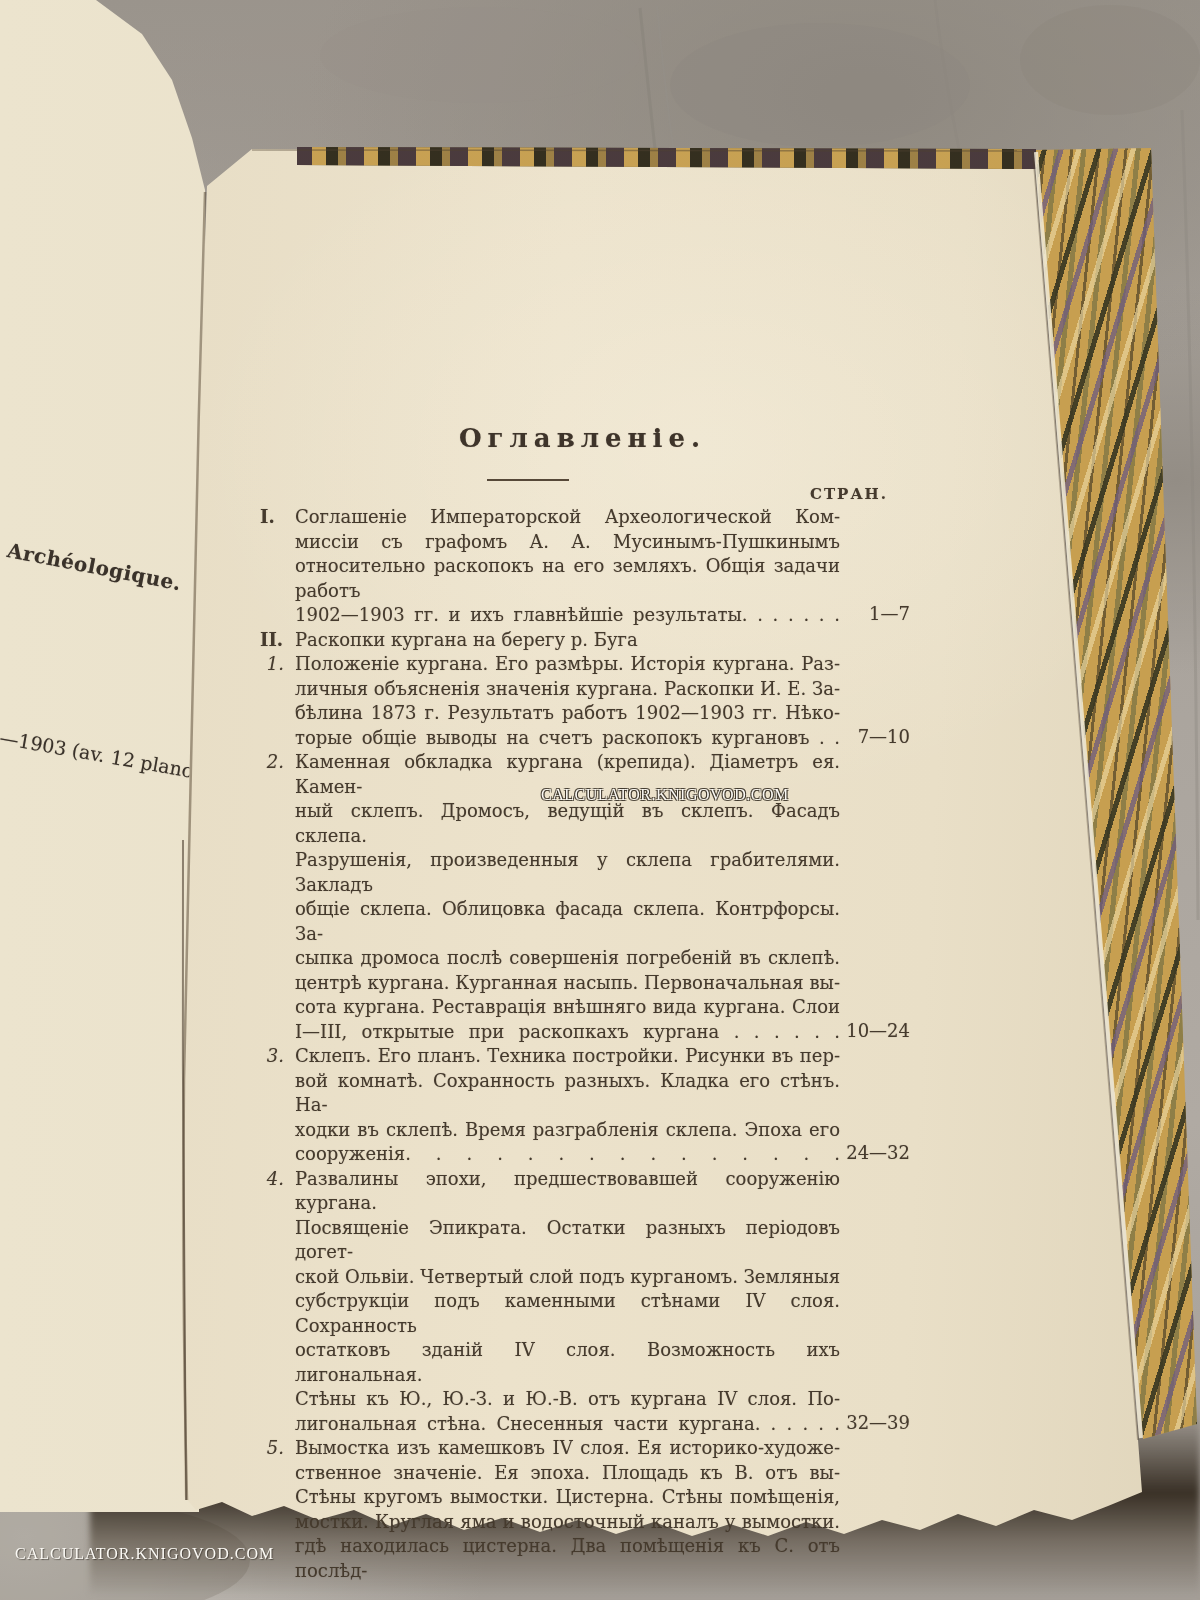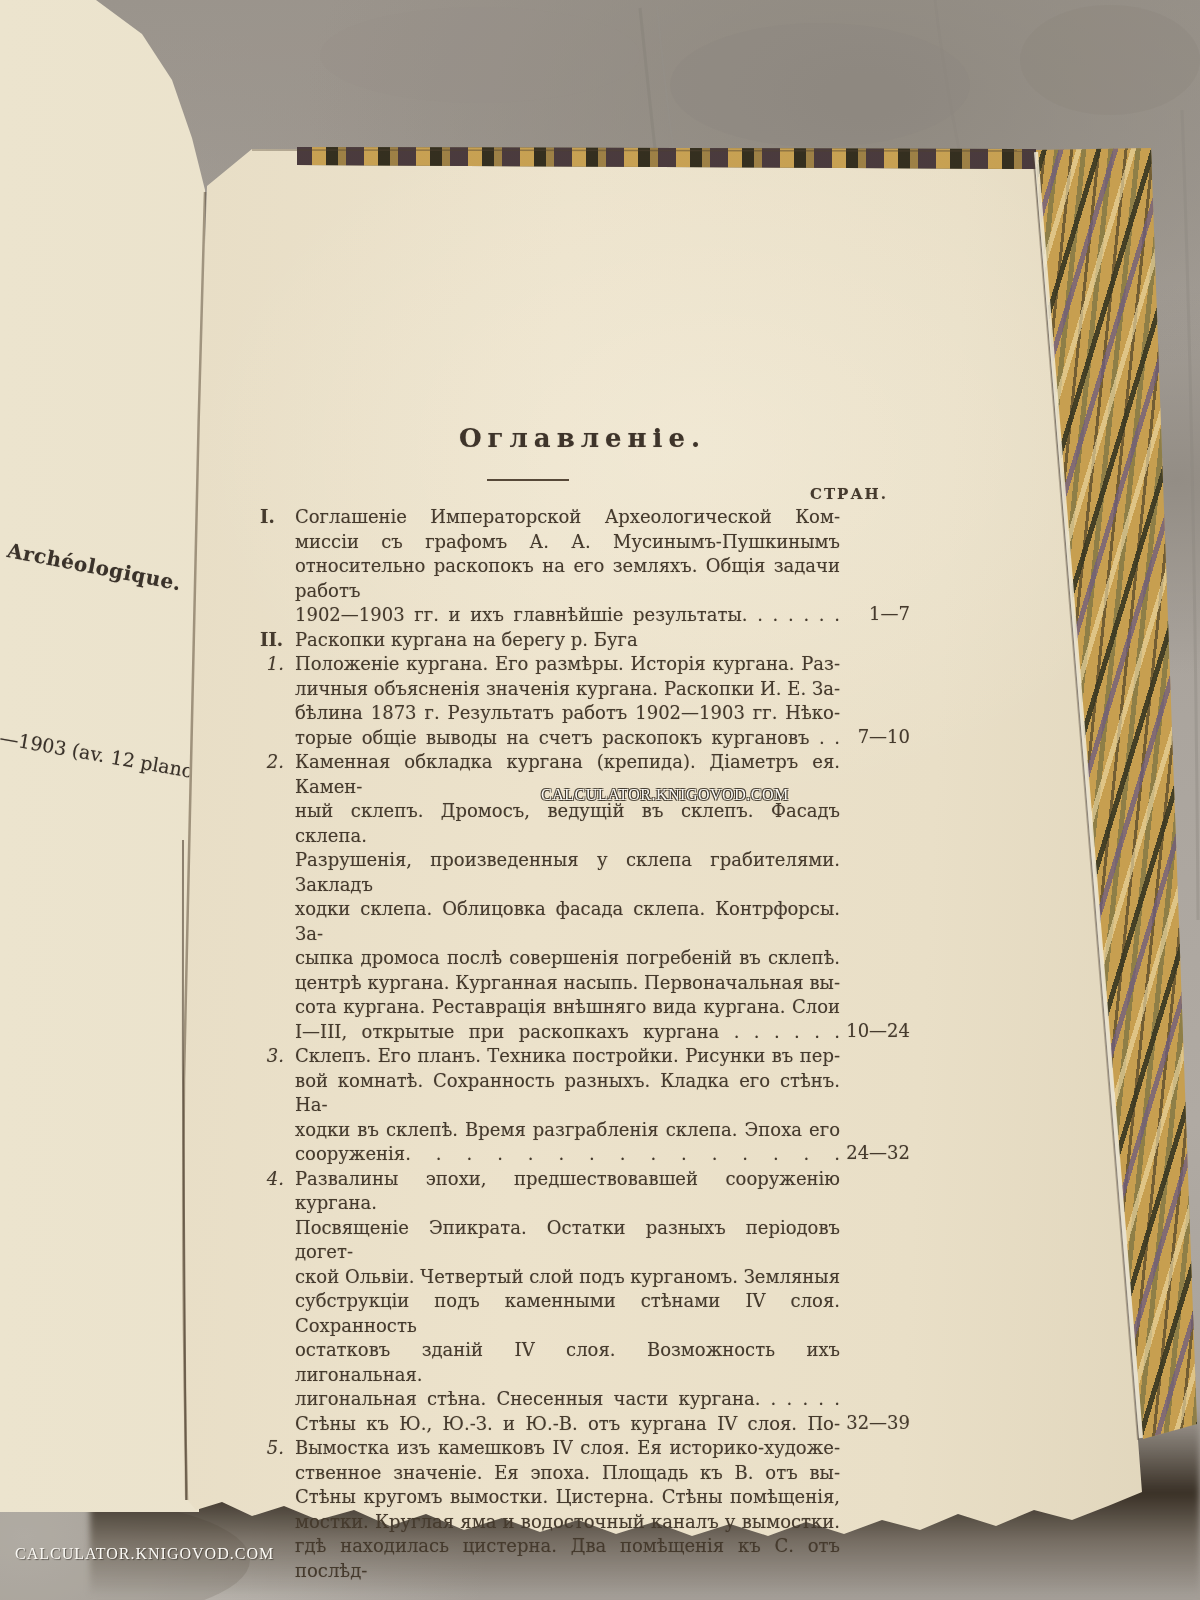--- a/index.html
+++ b/index.html
@@ -182,21 +182,21 @@
         </div>
         <span class="pages">7—10</span>
       </div>
 
       <div class="entry">
         <span class="num num-arabic">2.</span>
         <div class="body">
           <span class="line">Каменная обкладка кургана (крепида). Діаметръ ея. Камен-</span>
           <span class="line">ный склепъ. Дромосъ, ведущій въ склепъ. Фасадъ склепа.</span>
           <span class="line">Разрушенія, произведенныя у склепа грабителями. Закладъ</span>
-          <span class="line">ходки склепа. Облицовка фасада склепа. Контрфорсы. За-</span>
+          <span class="line">общіе склепа. Облицовка фасада склепа. Контрфорсы. За-</span>
           <span class="line">сыпка дромоса послѣ совершенія погребеній въ склепѣ.</span>
           <span class="line">центрѣ кургана. Курганная насыпь. Первоначальная вы-</span>
           <span class="line">сота кургана. Реставрація внѣшняго вида кургана. Слои</span>
           <span class="line">I—III, открытые при раскопкахъ кургана . . . . . .</span>
         </div>
         <span class="pages">10—24</span>
       </div>
 
       <div class="entry">
         <span class="num num-arabic">3.</span>
@@ -210,22 +210,22 @@
       </div>
 
       <div class="entry">
         <span class="num num-arabic">4.</span>
         <div class="body">
           <span class="line">Развалины эпохи, предшествовавшей сооруженію кургана.</span>
           <span class="line">Посвященіе Эпикрата. Остатки разныхъ періодовъ догет-</span>
           <span class="line">ской Ольвіи. Четвертый слой подъ курганомъ. Земляныя</span>
           <span class="line">субструкціи подъ каменными стѣнами IV слоя. Сохранность</span>
           <span class="line">остатковъ зданій IV слоя. Возможность ихъ лигональная.</span>
+          <span class="line">Стѣны къ Ю., Ю.-З. и Ю.-В. отъ кургана IV слоя. По-</span>
           <span class="line">лигональная стѣна. Снесенныя части кургана. . . . . .</span>
-          <span class="line">Стѣны къ Ю., Ю.-З. и Ю.-В. отъ кургана IV слоя. По-</span>
         </div>
         <span class="pages">32—39</span>
       </div>
 
       <div class="entry">
         <span class="num num-arabic">5.</span>
         <div class="body">
           <span class="line">Вымостка изъ камешковъ IV слоя. Ея историко-художе-</span>
           <span class="line">ственное значеніе. Ея эпоха. Площадь къ В. отъ вы-</span>
           <span class="line">Стѣны кругомъ вымостки. Цистерна. Стѣны помѣщенія,</span>

